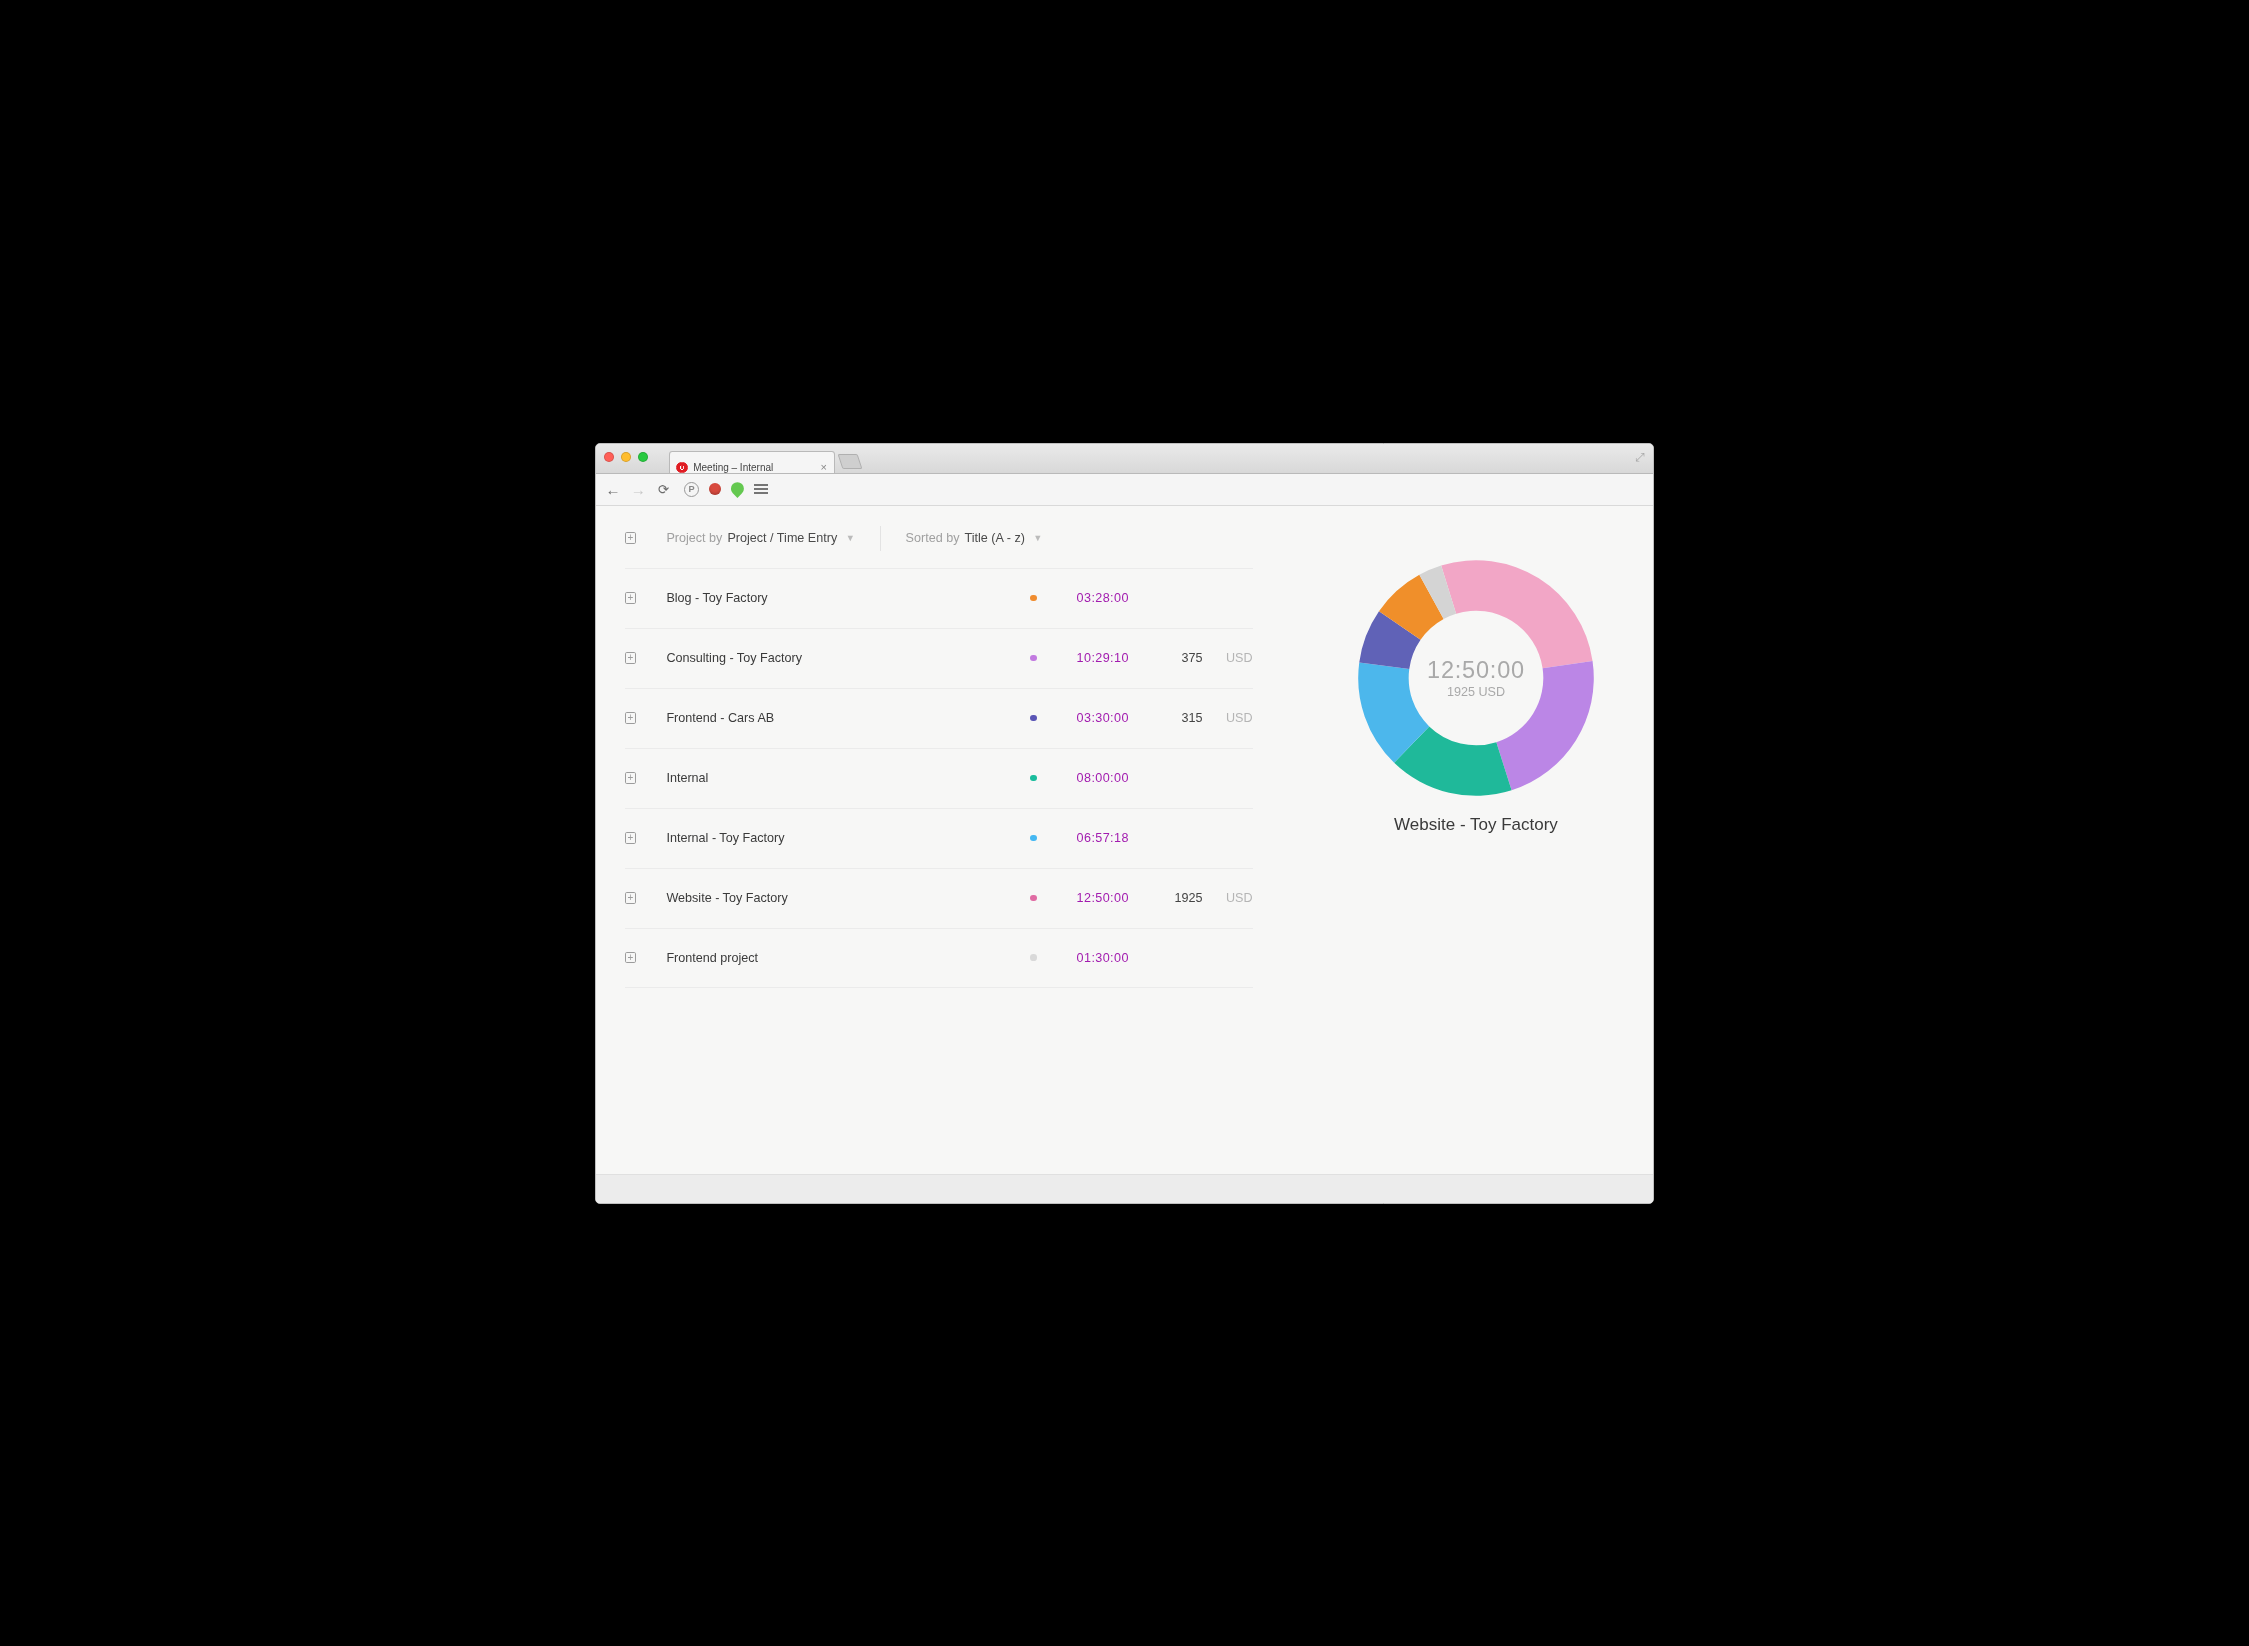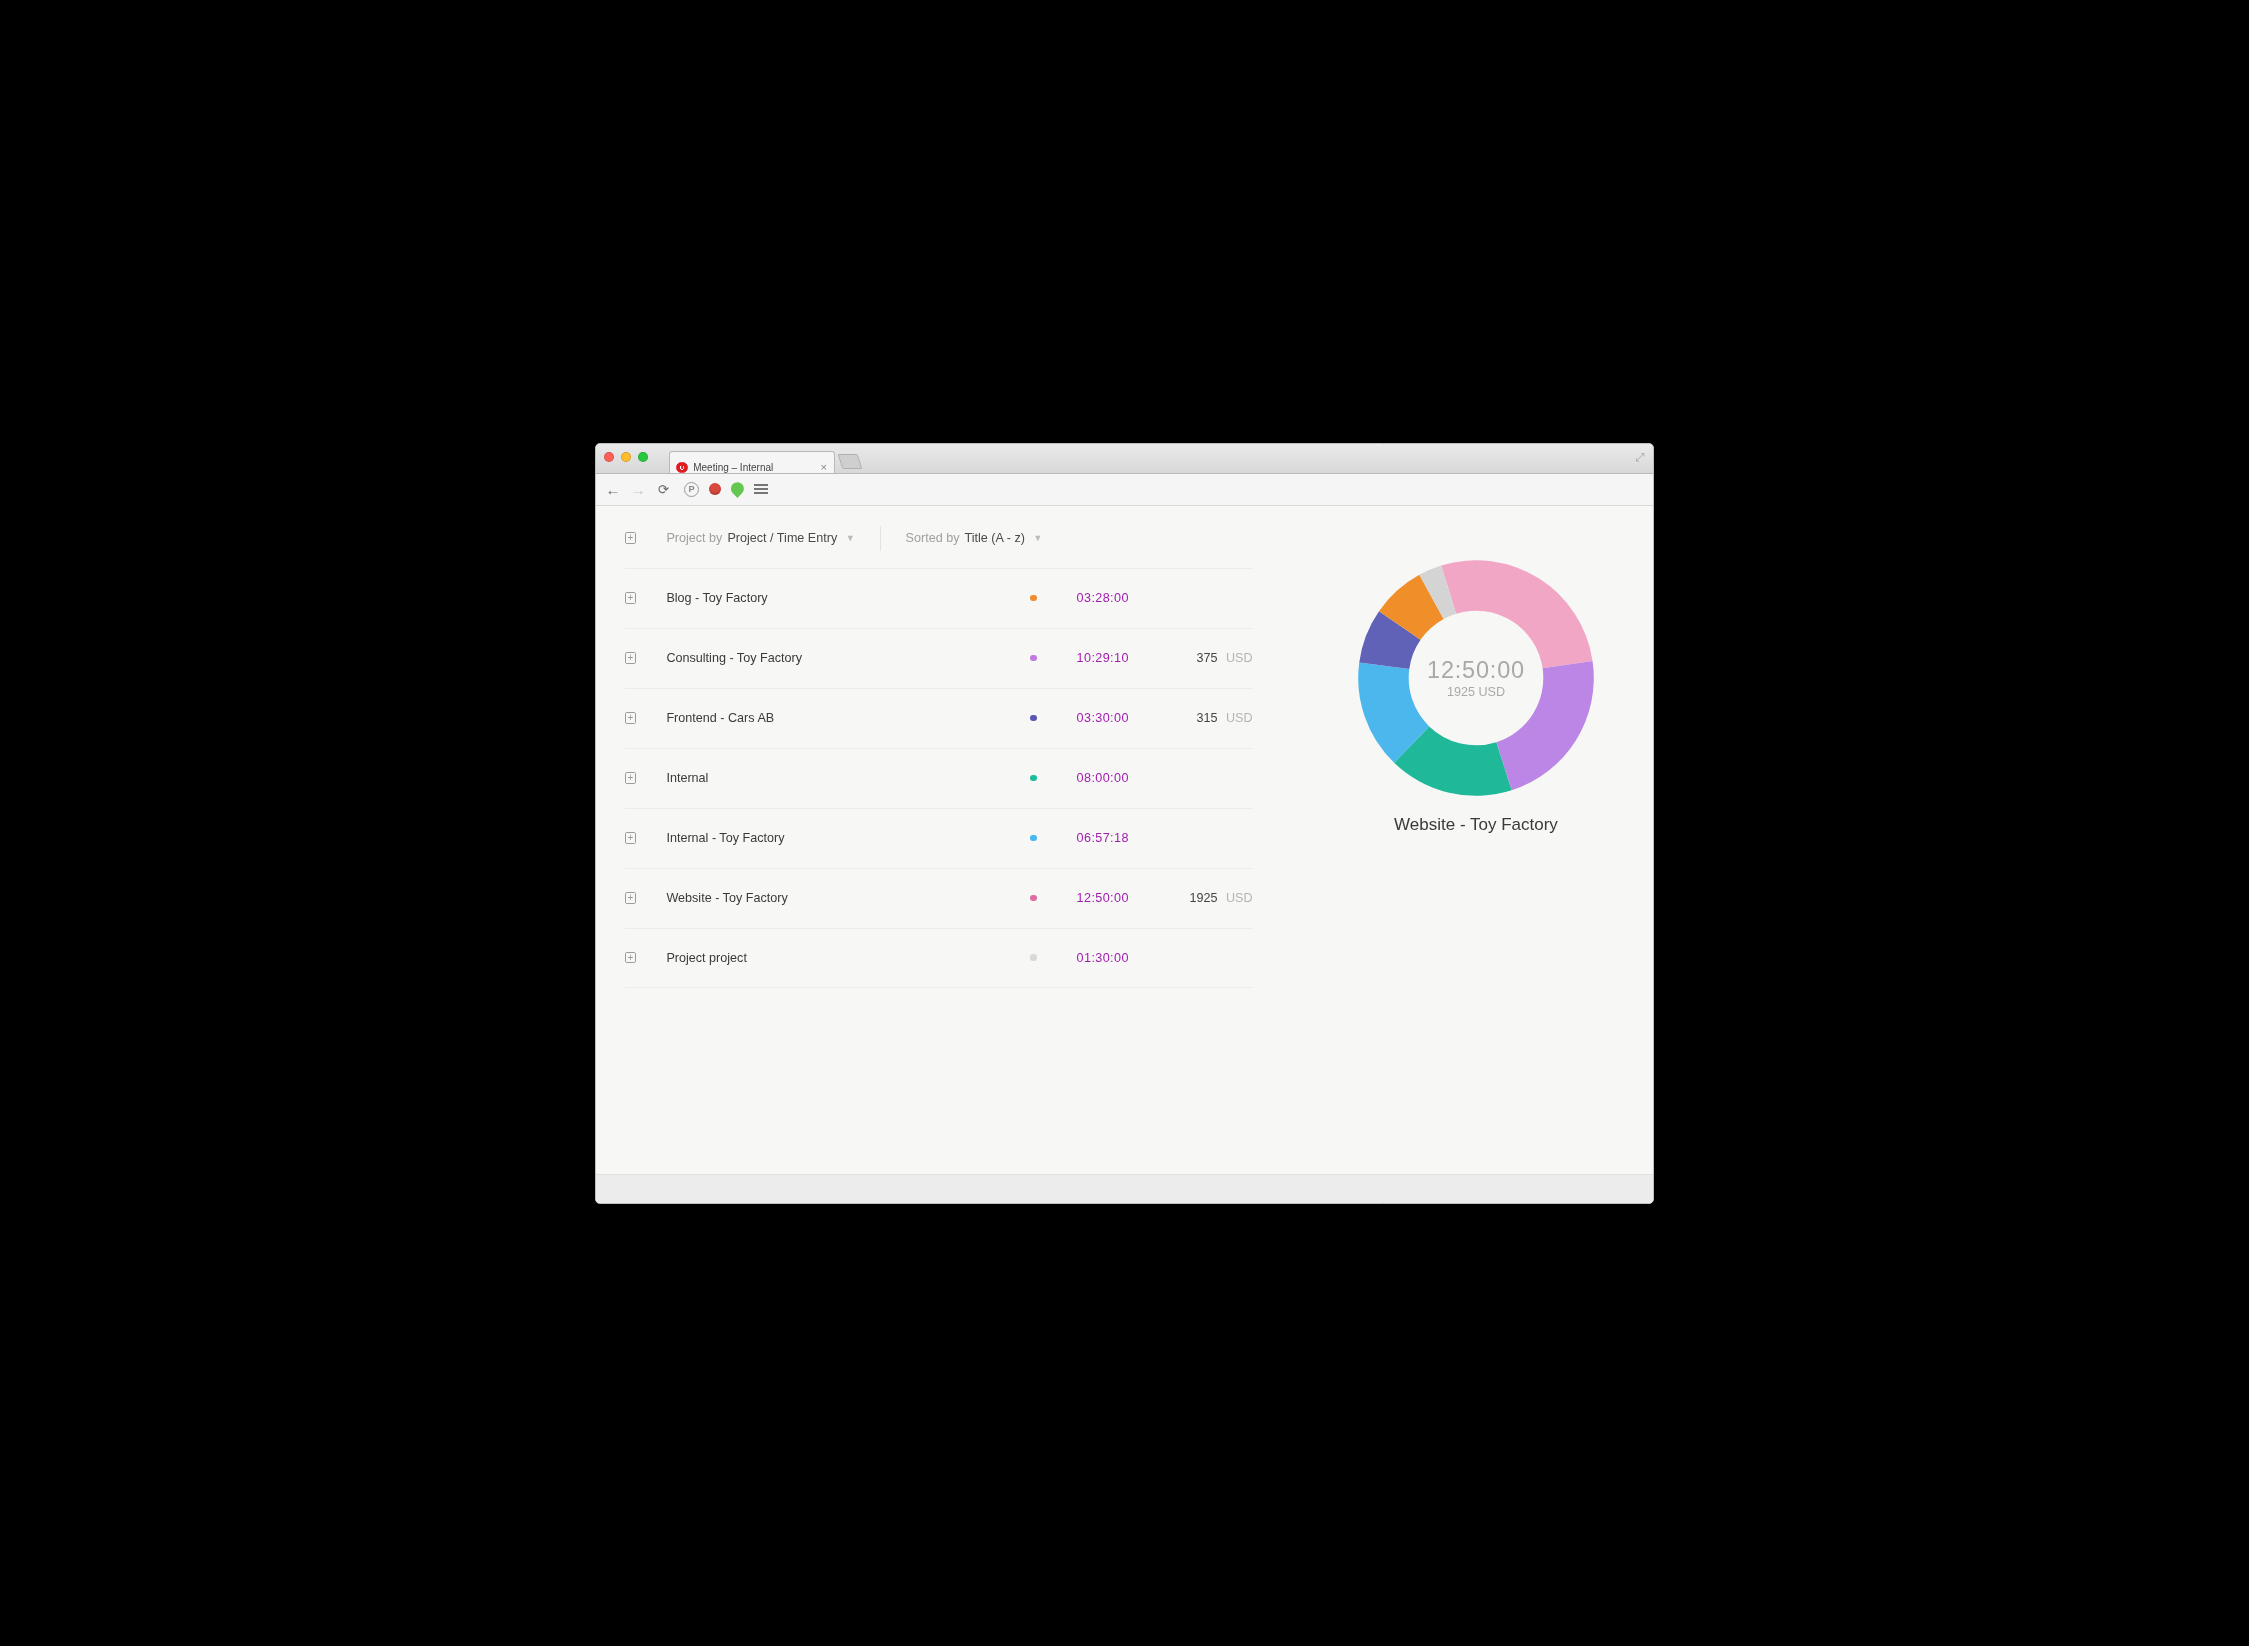--- a/index.html
+++ b/index.html
@@ -151,21 +151,21 @@
     height: 60px;
     border-top: 0.8px solid #ebebeb;
     font-size: 12.6px;
   }
   .row:last-child { border-bottom: 0.8px solid #ebebeb; }
   .row .plus-box { flex-shrink:0; }
   .row .name { flex: 1; color:#3a3a3a; margin-left:25px; }
   .row .dot { width:6.7px; height:6.7px; border-radius:50%; margin-right: 40px;}
   .row .time { width: 92px; color:#a21caf; letter-spacing:0.4px; }
   .row .amount { width: 84px; text-align:right; color:#444; }
-  .row .amount .cur { color:#b5b5b5; margin-left:5px; }
+  .row .amount .cur { color:#b5b5b5; margin-left:20px; }
   
   .donut-panel {
     position: absolute;
     right: 34px;
     top: 50px;
     width: 286px;
     text-align: center;
   }
   .donut-wrap { position: relative; width: 244px; height: 244px; margin: 0 auto; }
   .donut-center {
@@ -271,21 +271,21 @@
           </div>
           <div class="row">
             <div class="plus-box">+</div>
             <div class="name">Website - Toy Factory</div>
             <div class="dot" style="background: rgb(224, 107, 163);"></div>
             <div class="time">12:50:00</div>
             <div class="amount">1925 <span class="cur">USD</span></div>
           </div>
           <div class="row">
             <div class="plus-box">+</div>
-            <div class="name">Project project</div>
+            <div class="name">Frontend project</div>
             <div class="dot" style="background: rgb(217, 217, 217);"></div>
             <div class="time">01:30:00</div>
             <div class="amount"></div>
           </div>
         </div>
 
     <div class="donut-panel">
       <div class="donut-wrap">
         <svg id="donut-svg" width="244" height="244" viewBox="0 0 290 290">
               <path d="M 103.62717106741246 11.252891522415155 A 140 140 0 0 1 283.51719456712163 124.67792310677456 L 224.1526826097838 133.3873846324426 A 80 80 0 0 0 121.35838346709284 68.57308086995153 Z" fill="#f2a6c6"></path>

